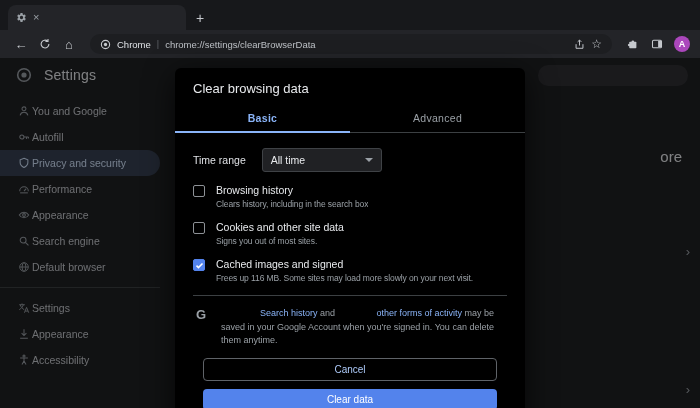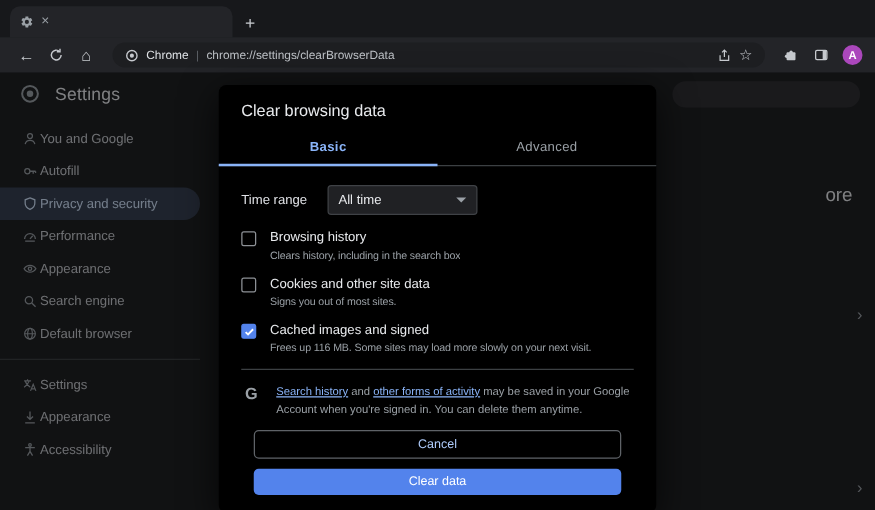--- a/index.html
+++ b/index.html
@@ -63,21 +63,21 @@
   .cb { width:12px; height:12px; border:1.5px solid #8d9196; border-radius:2px; flex:none; margin-top:1px; display:flex; align-items:center; justify-content:center; }
   .cb .check { display:none; }
   .cb.checked { background:#5383ec; border-color:#5383ec; }
   .cb.checked .check { display:block; }
   .chk-label { font-size:10.5px; color:#e8eaed; }
   .chk-desc { font-size:8.5px; letter-spacing:-.1px; color:#9aa0a6; margin-top:3px; white-space:nowrap; overflow:hidden; }
 
   .gnote { display:flex; gap:12px; border-top:1px solid #3c4043; margin-top:12px; padding-top:11px; }
   .g-ic { font-size:13px; font-weight:bold; color:#9aa0a6; width:16px; flex:none; text-align:center; }
   .gnote-text { font-size:9px; color:#9aa0a6; line-height:1.5; }
-  .gnote-text a { color:#8ab4f8; text-decoration:underline; cursor:pointer; }
+  .gnote-text a { color:#8ab4f8; cursor:pointer;margin-left:39px; }
 
   .modal-footer { display:flex; justify-content:flex-end; gap:8px; padding:10px 28px 10px;flex-direction:column; }
   .btn { font-family:inherit; font-size:10px; border-radius:4px; padding:5px 12px; }
   .btn-cancel { background:transparent; border:1px solid #5f6368; color:#aecbfa; }
   .btn-primary { background:#5383ec; border:none; color:#fff; }
 
   svg { display:block; }
 </style>
 </head>
 <body>

